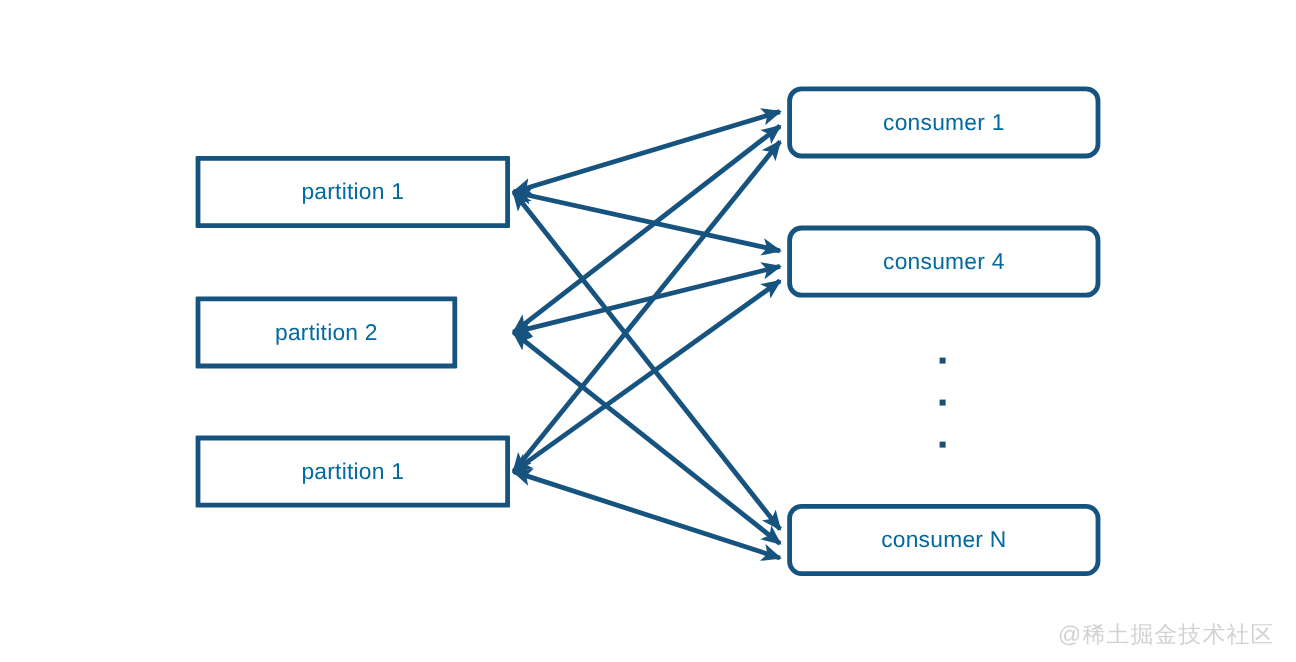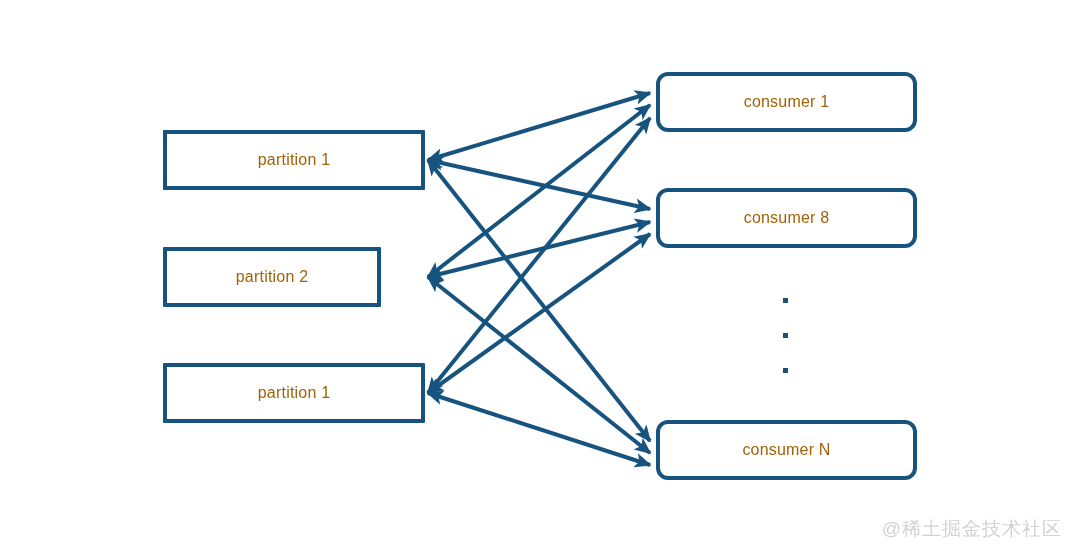--- a/index.html
+++ b/index.html
@@ -36,22 +36,22 @@
     justify-content: center;
     z-index: 3;
   }
   .node-box.square {
     border-radius: 1px;
   }
   .node-box.rounded {
     border-radius: 12px;
   }
   .node-label {
-    color: #a16207;
-    font-size: 16px;
+    color: #0369a1;
+    font-size: 19px;
     font-weight: 400;
     letter-spacing: 0.2px;
     line-height: 1;
     white-space: nowrap;
     user-select: none;
   }
   .ellipsis-dots {
     position: absolute;
     z-index: 3;
     display: flex;
@@ -115,21 +115,21 @@
 
   <div class="node-box square" style="left:163px; top:363px; width:262px; height:60px;">
     <span class="node-label">partition 1</span>
   </div>
 
   <div class="node-box rounded" style="left:656px; top:72px; width:261px; height:60px;">
     <span class="node-label">consumer 1</span>
   </div>
 
   <div class="node-box rounded" style="left:656px; top:188px; width:261px; height:60px;">
-    <span class="node-label">consumer 8</span>
+    <span class="node-label">consumer 4</span>
   </div>
 
   <div class="node-box rounded" style="left:656px; top:420px; width:261px; height:60px;">
     <span class="node-label">consumer N</span>
   </div>
 
   <div class="ellipsis-dots" style="left:783px; top:298px;">
     <span class="ellipsis-dot"></span>
     <span class="ellipsis-dot"></span>
     <span class="ellipsis-dot"></span>

